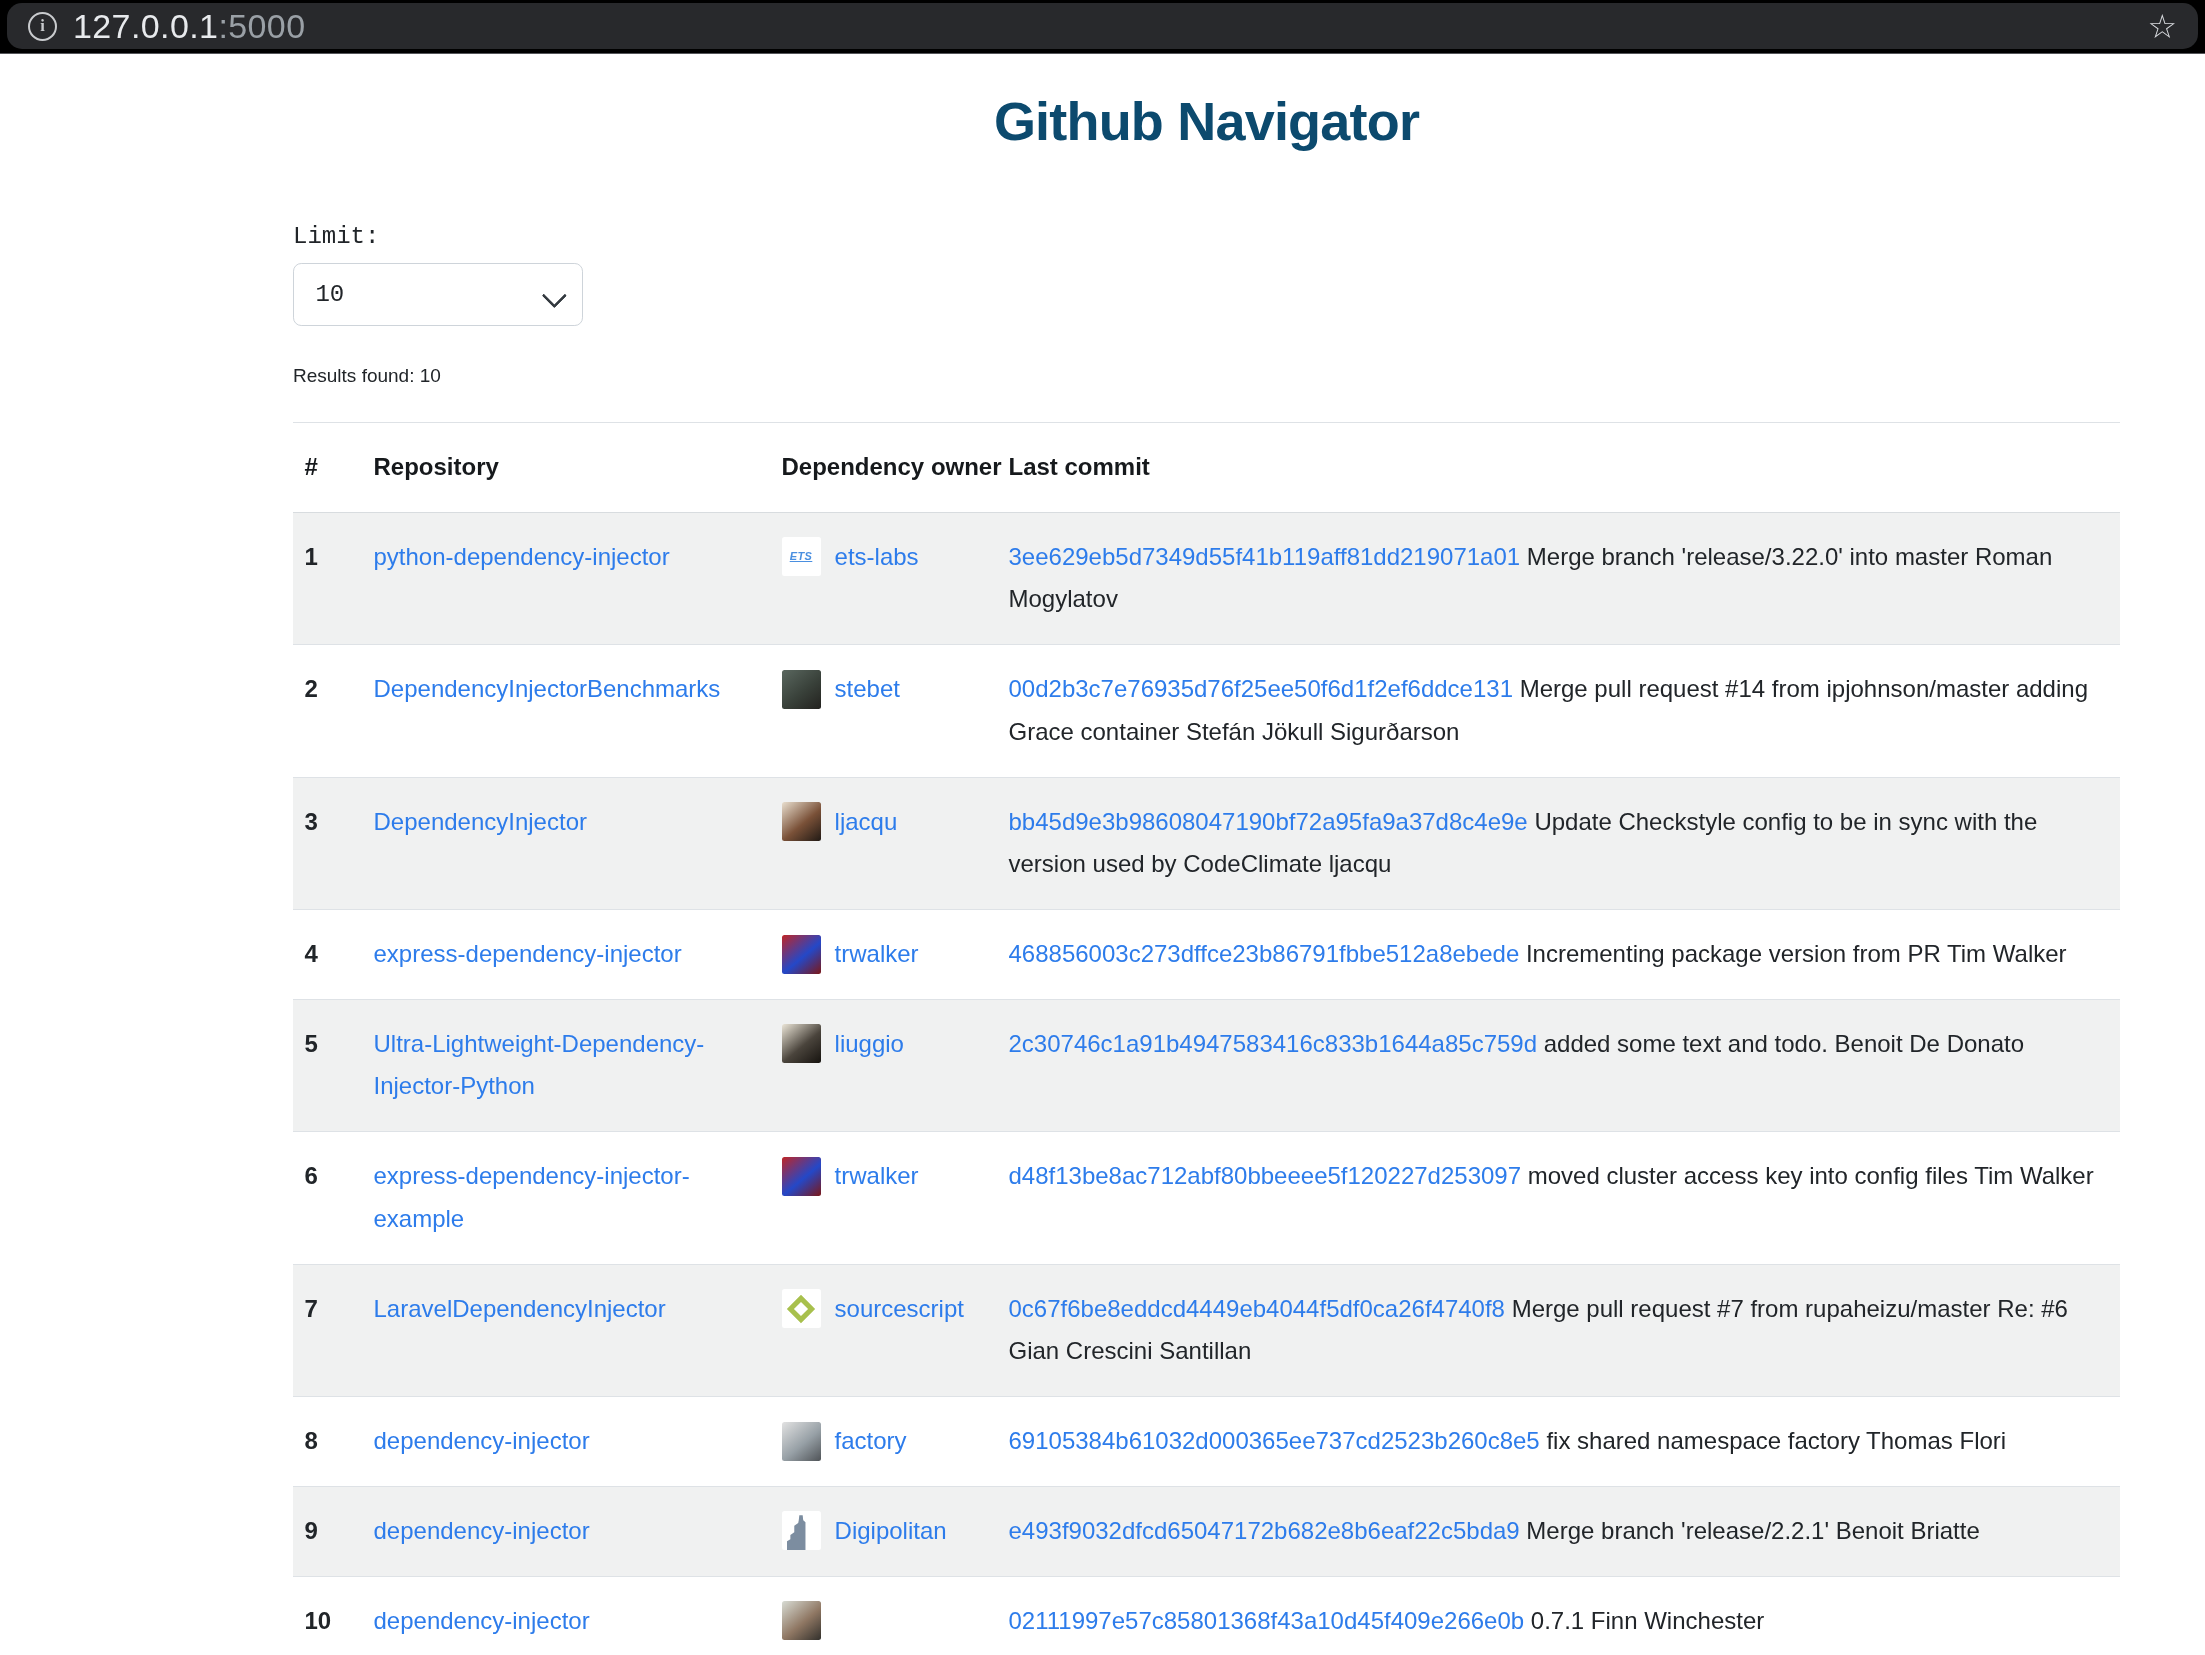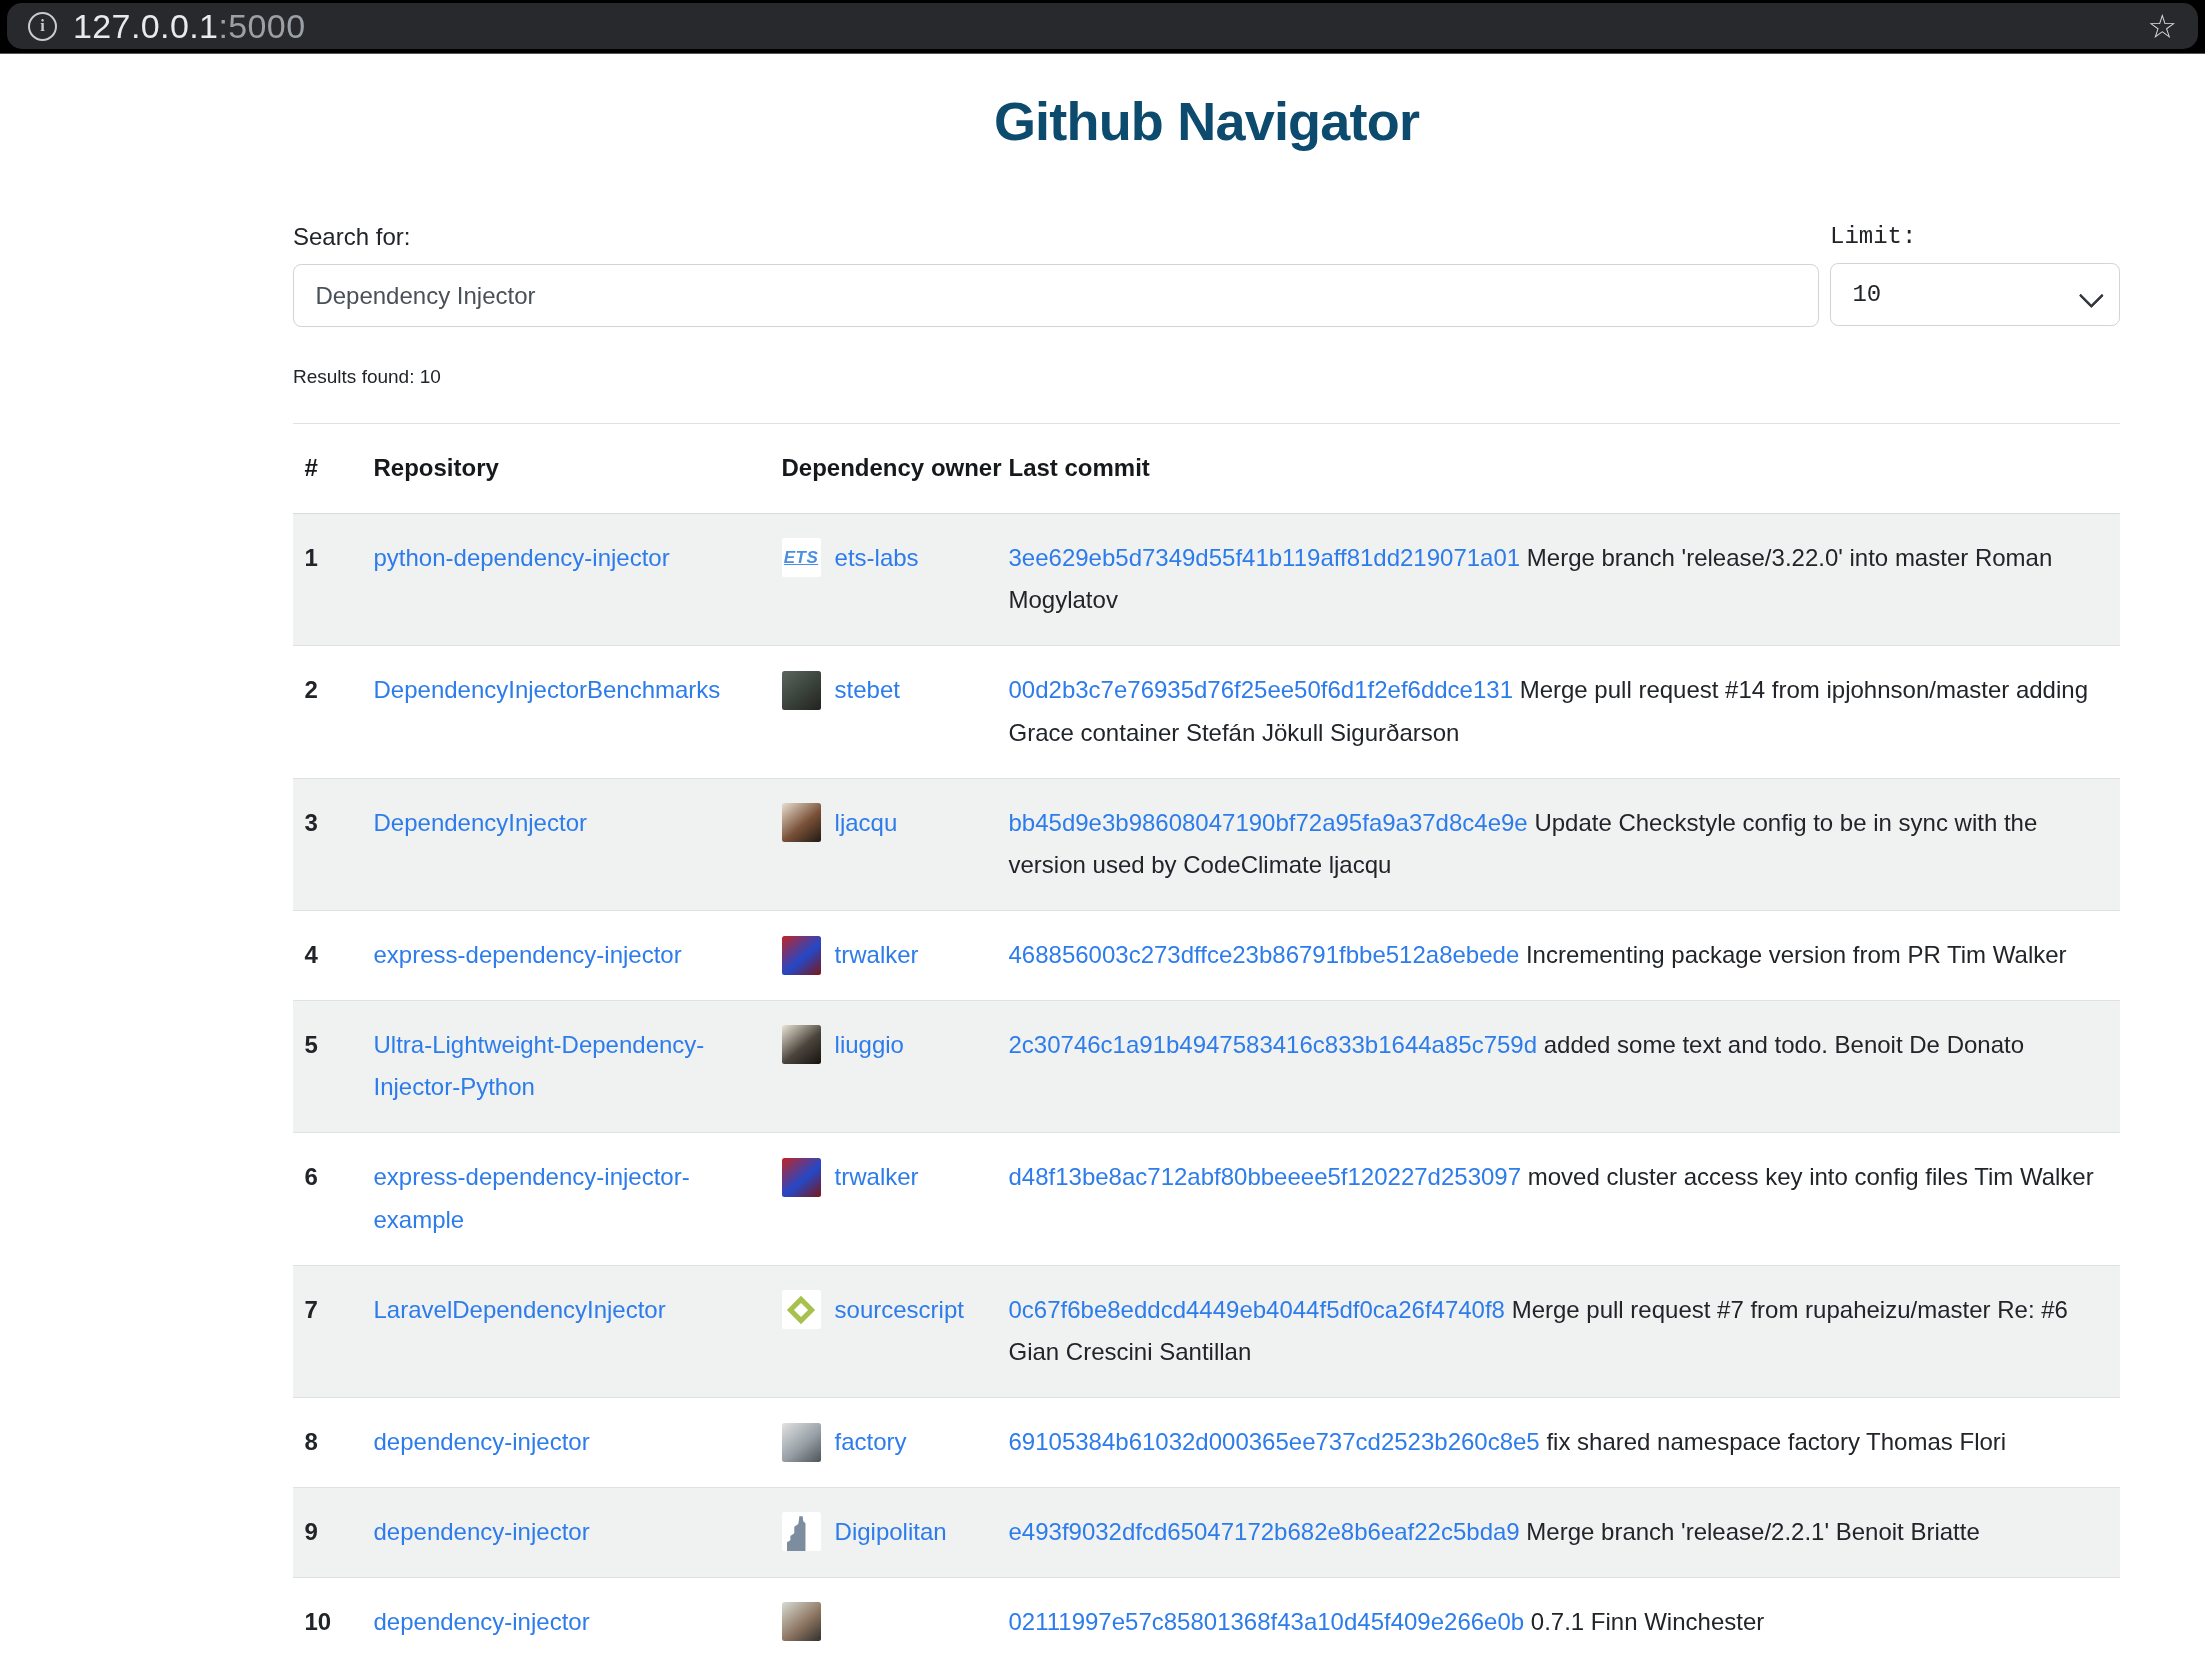--- a/index.html
+++ b/index.html
@@ -57,45 +57,41 @@
   col.c-repo{width:408px;}
   col.c-owner{width:227px;}
   tbody tr:nth-child(odd){background:#f0f1f1;}
   td.num{font-weight:700;color:#212529;}
   a.lnk{color:#2d7ceb;text-decoration:none;}
   .avatar{
     display:inline-flex;width:39px;height:39px;border-radius:2.5px;vertical-align:middle;
     margin-right:7.4px;align-items:center;justify-content:center;overflow:hidden;flex:0 0 auto;
     position:relative;top:-1.6px;
   }
-  .avatar .ets{font-style:italic;font-weight:700;font-size:17px;text-decoration:underline;letter-spacing:0.4px;}
+  .avatar .ets{font-style:italic;font-weight:700;font-size:11px;text-decoration:underline;letter-spacing:0.4px;}
   .avatar .diamond{width:20px;height:20px;border:5px solid;transform:rotate(45deg);box-sizing:border-box;}
   .avatar .building{width:28px;height:35px;align-self:flex-end;
     clip-path:polygon(44% 0%,56% 0%,58% 14%,66% 20%,66% 100%,0% 100%,0% 74%,12% 68%,12% 56%,26% 48%,26% 30%,40% 22%,42% 14%);}
   .msg{color:#212529;}
 </style>
 </head>
 <body>
 
 <div class="browser-bar">
   <div class="url-pill">
     <span class="info-ic">i</span>
     <span class="url-text"><span>127.0.0.1</span><span class="port">:5000</span></span>
     <span class="star">☆</span>
   </div>
 </div>
 
 <div class="container">
   <h1 class="page-title">Github Navigator</h1>
 
   <div class="controls">
-    <div class="field-search">
-      <div class="field-label">Search for:</div>
-      <input class="text-input" type="text" value="Dependency Injector" style="">
-    </div>
     <div class="field-limit">
       <div class="field-label">Limit:</div>
       <div class="select">
         <span>10</span>
         <span class="chev"></span>
       </div>
     </div>
   </div>
 
   <div class="results">Results found: 10</div>

